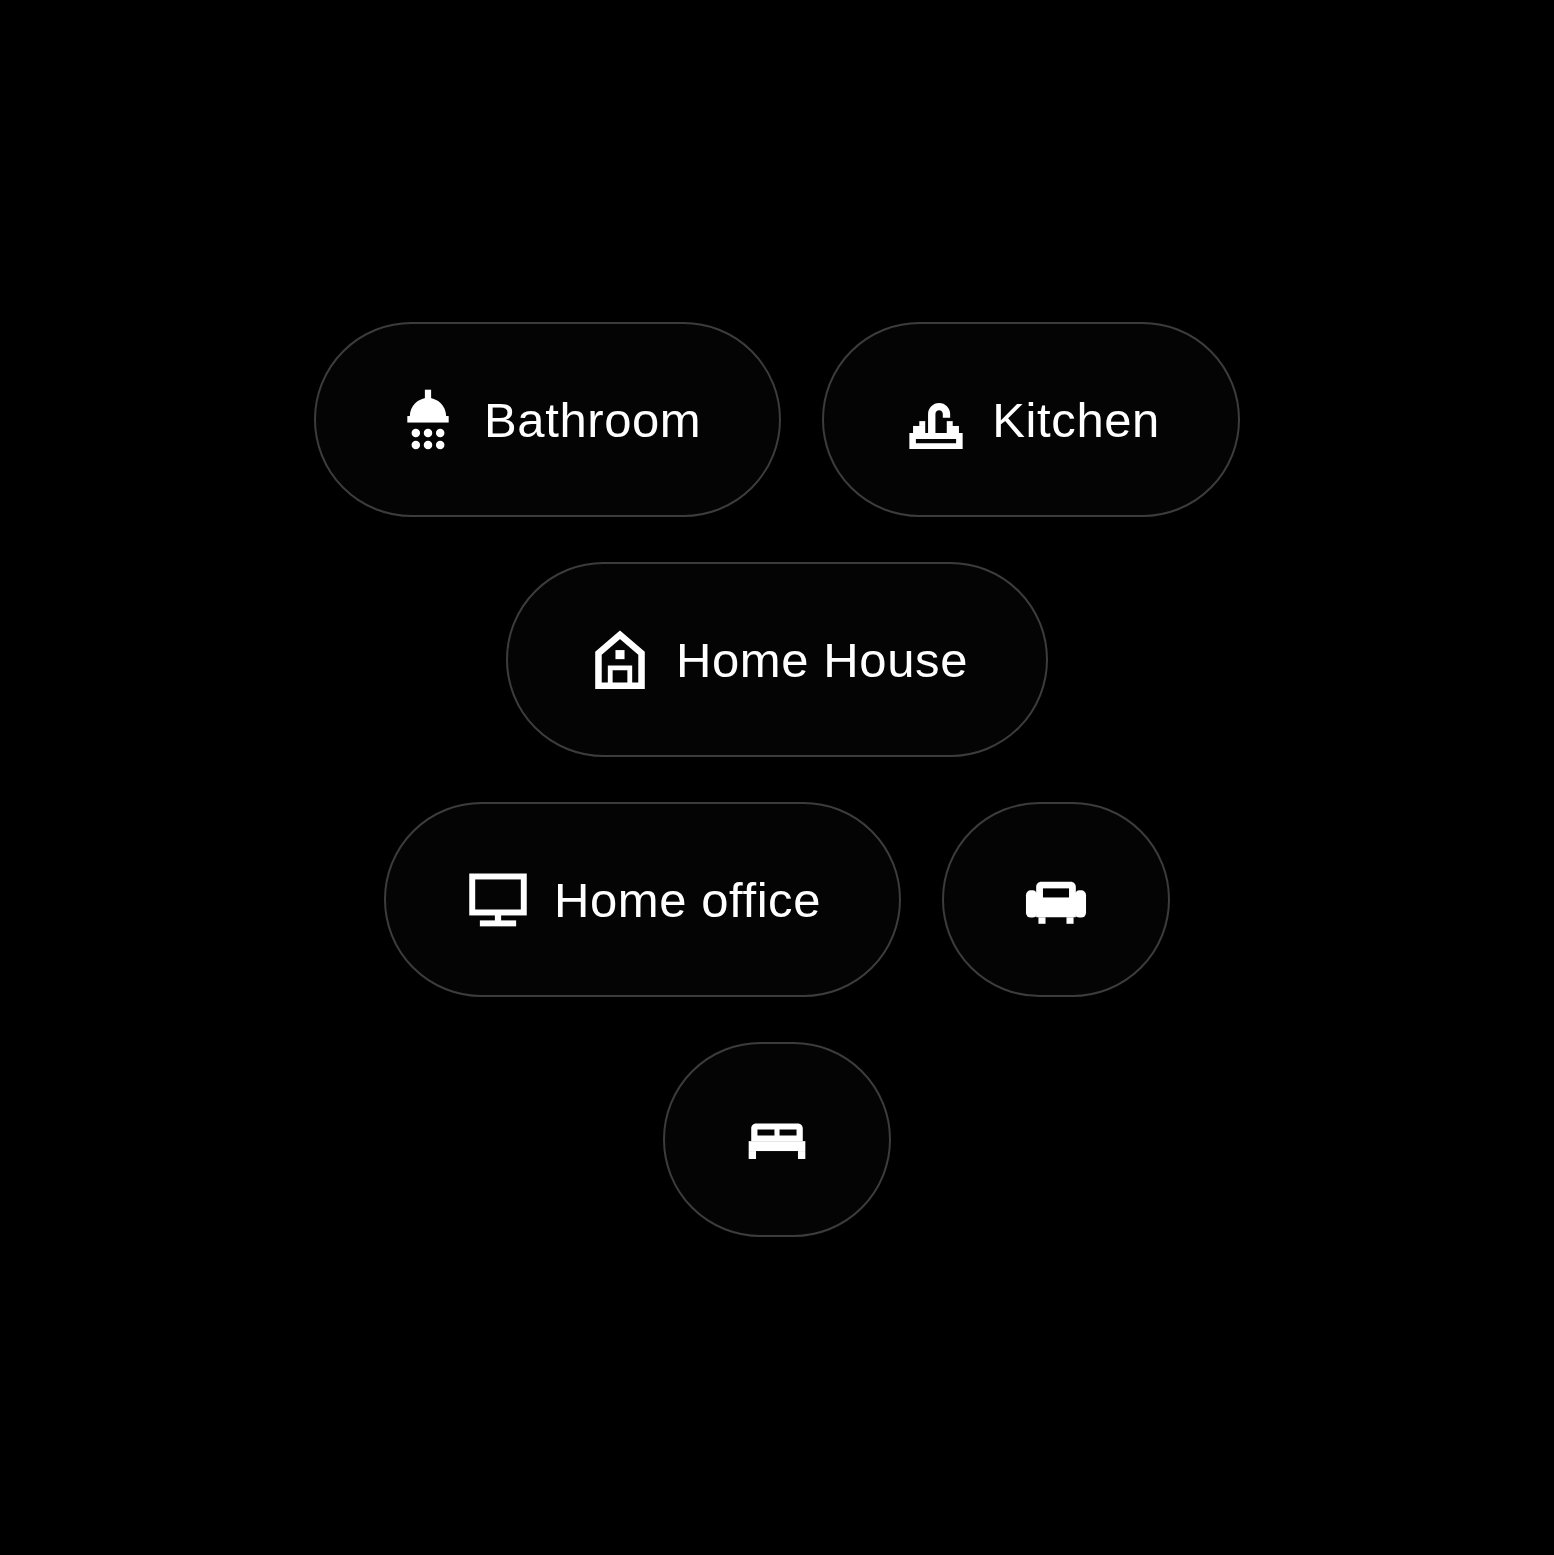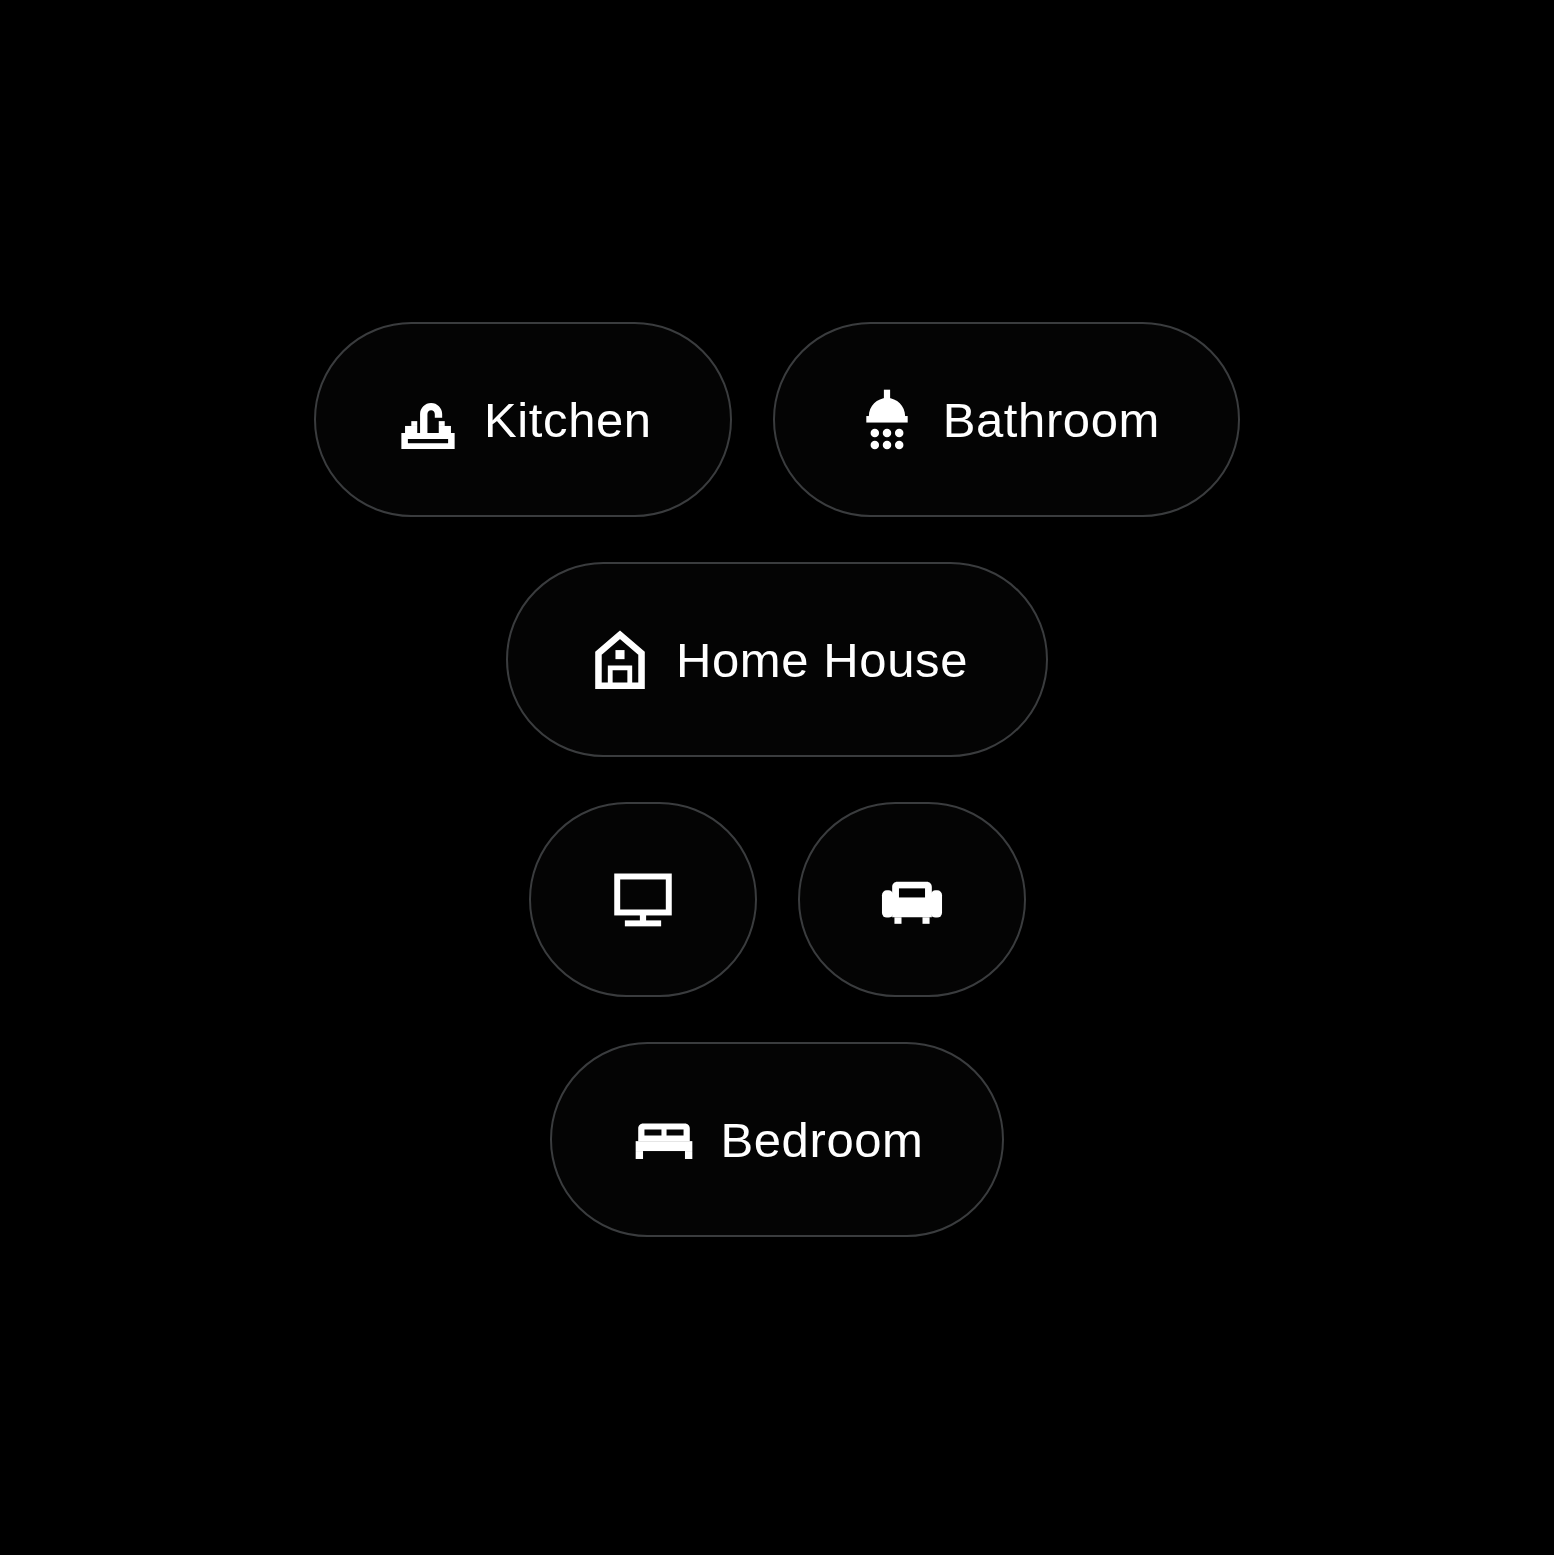--- a/index.html
+++ b/index.html
@@ -63,46 +63,46 @@
 <body>
 
 <div class="canvas">
   <div class="rows">
 
     <div class="chip-row">
 
       <button class="chip">
         <span class="icon">
           <svg viewBox="0 0 24 24" fill="#ffffff" xmlns="http://www.w3.org/2000/svg">
-            <path fill-rule="evenodd" d="M2.6 16.6h18.8v5.6H2.6zm2.3 2.1v1.5h14.2v-1.5z"></path>
-            <path d="M9.2 16.6V9.9c0-2.15 1.75-3.9 3.9-3.9s3.9 1.75 3.9 3.9v1.3h-2.6V9.9c0-.72-.58-1.3-1.3-1.3s-1.3.58-1.3 1.3v6.7z"></path>
-            <rect x="3.9" y="14.1" width="4.3" height="2.5"></rect>
-            <rect x="6.1" y="12.4" width="2.1" height="1.7"></rect>
-            <rect x="15.8" y="14.1" width="4.3" height="2.5"></rect>
-            <rect x="15.8" y="12.4" width="2.1" height="1.7"></rect>
-          </svg>
-        </span>
-        <span class="label">Kitchen</span>
-      </button>
-
-      <button class="chip">
-        <span class="icon">
-          <svg viewBox="0 0 24 24" fill="#ffffff" xmlns="http://www.w3.org/2000/svg">
             <rect x="10.9" y="1.3" width="2.2" height="3.6"></rect>
             <path d="M12 4.2c-3.54 0-6.4 2.87-6.4 6.4v.3h12.8v-.3c0-3.53-2.86-6.4-6.4-6.4z"></path>
             <rect x="4.7" y="10.6" width="14.6" height="2.3"></rect>
             <circle cx="7.7" cy="16.6" r="1.5"></circle>
               <circle cx="12" cy="16.6" r="1.5"></circle>
               <circle cx="16.3" cy="16.6" r="1.5"></circle>
             <circle cx="7.7" cy="20.8" r="1.5"></circle>
               <circle cx="12" cy="20.8" r="1.5"></circle>
               <circle cx="16.3" cy="20.8" r="1.5"></circle>
           </svg>
         </span>
         <span class="label">Bathroom</span>
+      </button>
+
+      <button class="chip">
+        <span class="icon">
+          <svg viewBox="0 0 24 24" fill="#ffffff" xmlns="http://www.w3.org/2000/svg">
+            <path fill-rule="evenodd" d="M2.6 16.6h18.8v5.6H2.6zm2.3 2.1v1.5h14.2v-1.5z"></path>
+            <path d="M9.2 16.6V9.9c0-2.15 1.75-3.9 3.9-3.9s3.9 1.75 3.9 3.9v1.3h-2.6V9.9c0-.72-.58-1.3-1.3-1.3s-1.3.58-1.3 1.3v6.7z"></path>
+            <rect x="3.9" y="14.1" width="4.3" height="2.5"></rect>
+            <rect x="6.1" y="12.4" width="2.1" height="1.7"></rect>
+            <rect x="15.8" y="14.1" width="4.3" height="2.5"></rect>
+            <rect x="15.8" y="12.4" width="2.1" height="1.7"></rect>
+          </svg>
+        </span>
+        <span class="label">Kitchen</span>
       </button>
     </div>
 
     <div class="chip-row">
       <button class="chip">
         <span class="icon">
           <svg viewBox="0 0 24 24" xmlns="http://www.w3.org/2000/svg">
             <path d="M12 3.1 4.4 9.6v11.5h15.2V9.6L12 3.1z" fill="none" stroke="#ffffff" stroke-width="2.3" stroke-linejoin="miter"></path>
             <path d="M8.55 21.1v-6.3h6.9v6.3" fill="none" stroke="#ffffff" stroke-width="1.7"></path>
             <rect x="10.4" y="8.5" width="3.2" height="3.2" fill="#ffffff"></rect>
@@ -115,20 +115,21 @@
     <div class="chip-row">
 
       <button class="chip">
         <span class="icon">
           <svg viewBox="0 0 24 24" xmlns="http://www.w3.org/2000/svg">
             <rect x="2.9" y="3.7" width="18.2" height="12.7" fill="none" stroke="#ffffff" stroke-width="2.1"></rect>
             <rect x="10.9" y="16.4" width="2.2" height="3" fill="#ffffff"></rect>
             <rect x="5.6" y="19.2" width="12.8" height="2.1" fill="#ffffff"></rect>
           </svg>
         </span>
+        <span class="label">Home office</span>
       </button>
 
       <button class="chip">
         <span class="icon">
           <svg viewBox="0 0 24 24" fill="#ffffff" xmlns="http://www.w3.org/2000/svg">
             <rect x="1.4" y="8.6" width="4" height="9.6" rx="1.7"></rect>
             <rect x="18.6" y="8.6" width="4" height="9.6" rx="1.7"></rect>
             <path d="M6.8 5.6h10.4c1 0 1.8.8 1.8 1.8v10.7H5V7.4c0-1 .8-1.8 1.8-1.8z"></path>
             <rect x="7.4" y="7.9" width="9.2" height="3.2" fill="#000000"></rect>
             <rect x="5.8" y="18.1" width="2.5" height="2.3"></rect>
@@ -141,18 +142,17 @@
     <div class="chip-row">
       <button class="chip">
         <span class="icon">
           <svg viewBox="0 0 24 24" fill="#ffffff" xmlns="http://www.w3.org/2000/svg">
             <path fill-rule="evenodd" d="M4.6 6.2h14.8c.94 0 1.7.76 1.7 1.7v4.5H2.9V7.9c0-.94.76-1.7 1.7-1.7zm.5 2.1v2.1h6V8.3zm7.8 0v2.1h6V8.3z"></path>
             <rect x="2" y="12.4" width="20" height="3.5"></rect>
             <rect x="2" y="15.9" width="2.6" height="2.8"></rect>
             <rect x="19.4" y="15.9" width="2.6" height="2.8"></rect>
           </svg>
         </span>
-        <span class="label">Bedroom</span>
       </button>
     </div>
 
   </div>
 </div>
 
 </body></html>

